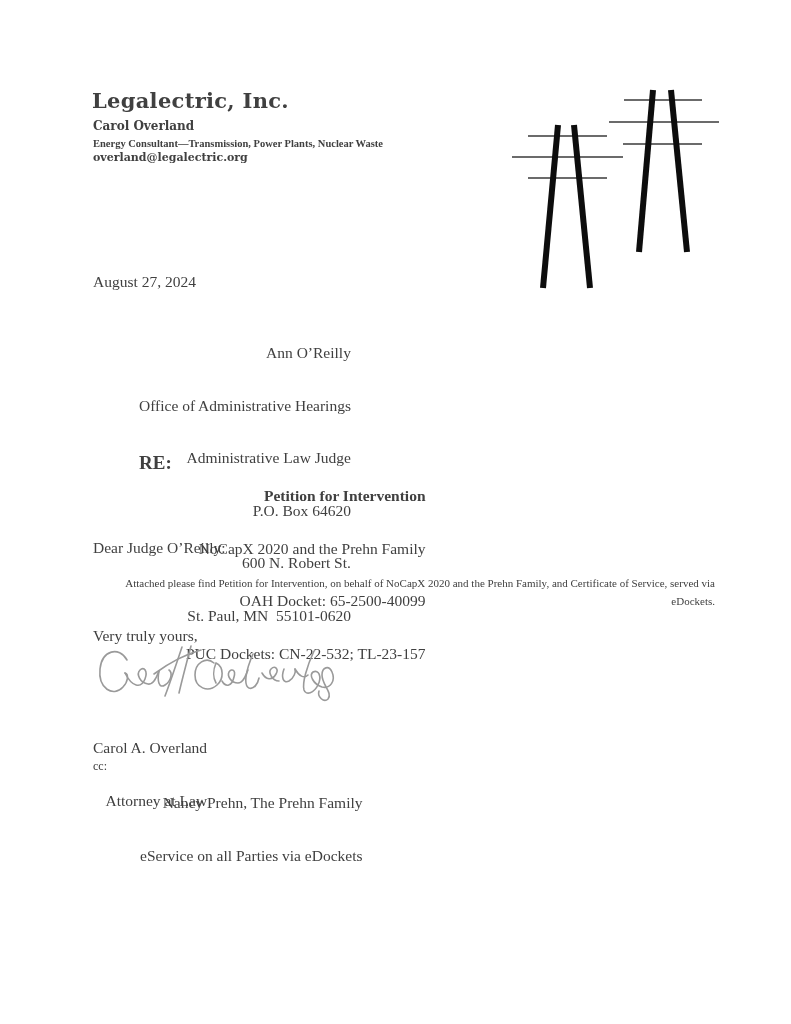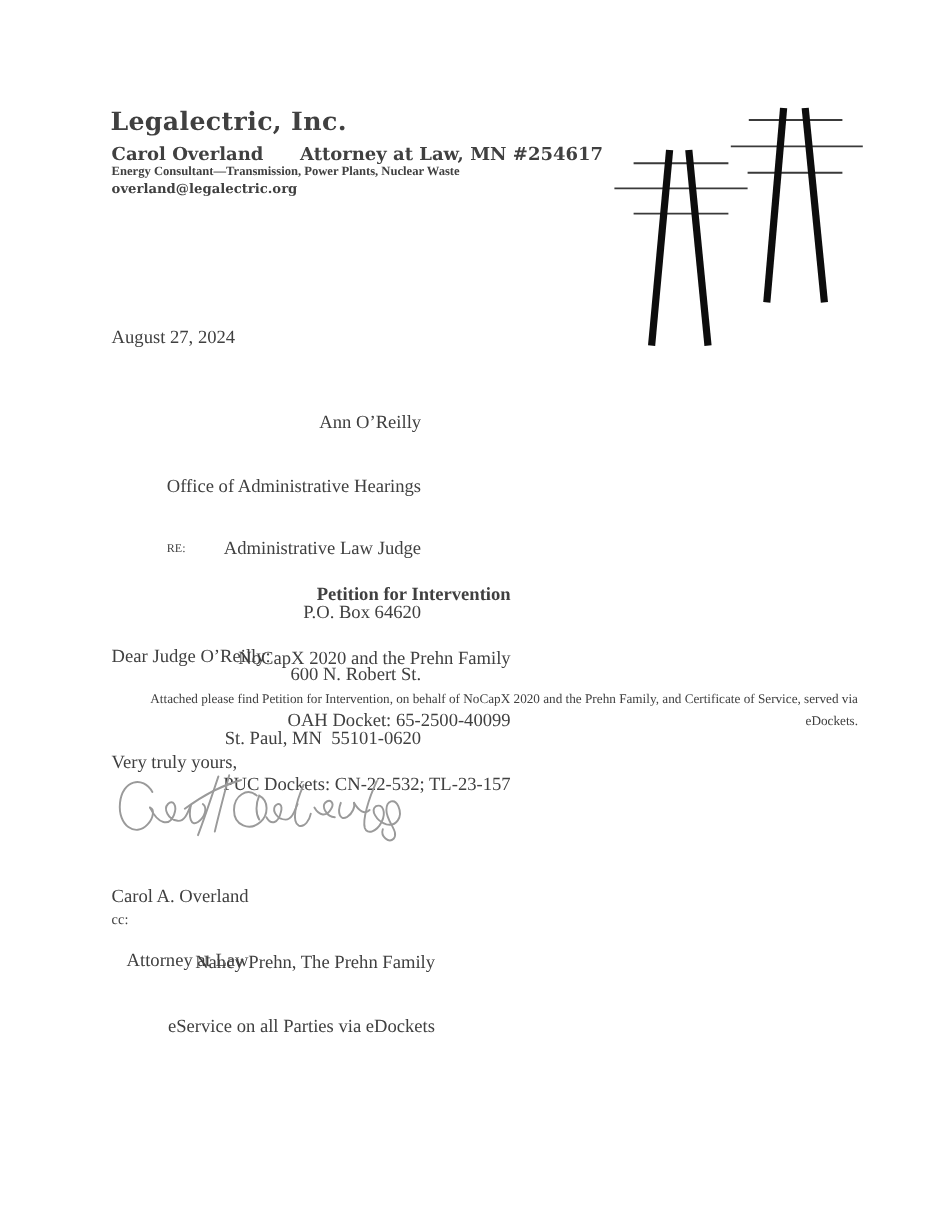--- a/index.html
+++ b/index.html
@@ -21,21 +21,21 @@
     left: 92px; top: 88px;
     font-family: "DejaVu Serif", serif;
     font-weight: bold;
     font-size: 21px;
     letter-spacing: 0.3px;
   }
   .lh-name {
     left: 93px; top: 119px;
     font-family: "DejaVu Serif", serif;
     font-weight: bold;
-    font-size: 15px;
+    font-size: 12px;
   }
   .lh-title {
     left: 250px; top: 119px;
     font-family: "DejaVu Serif", serif;
     font-weight: bold;
     font-size: 15px;
   }
   .lh-tagline {
     left: 93px; top: 138px;
     font-family: Liberation Serif, serif;
@@ -51,39 +51,38 @@
   .lh-addr {
     left: 93px; top: 176px;
     font-size: 10.5px;
     line-height: 12.5px;
   }
   .towers { left: 498px; top: 80px; }
 
   
   .date        { left: 93px; top: 273px; font-size: 15.5px; }
   .recipient   { left: 93px; top: 309px; font-size: 15.5px; line-height: 17.5px; margin-left: 46px; }
-  .re-label    { left: 139px; top: 452px; font-size: 10px; }
+  .re-label    { left: 139px; top: 452px; font-size: 19px; font-weight: bold; }
   .re-block    { left: 186px; top: 452px; font-size: 15.5px; line-height: 17.5px; }
   .re-subject  { font-weight: bold; }
   .salutation  { left: 93px; top: 539px; font-size: 15.5px; }
   .body-par    { left: 93px; top: 575px; width: 622px; font-size: 11px; line-height: 17.8px; }
   .closing     { left: 93px; top: 627px; font-size: 15.5px; }
   .signature   { left: 95px; top: 643px; }
   .sig-block   { left: 93px; top: 704px; font-size: 15.5px; line-height: 17.5px; }
   .cc-label    { left: 93px; top: 759px; font-size: 12px; }
   .cc-block    { left: 140px; top: 759px; font-size: 15.5px; line-height: 17.5px; }
 </style>
 </head>
 <body>
 
 <div class="page">
 
   <div class="abs company">Legalectric, Inc.</div>
   <div class="abs lh-name">Carol Overland</div>
-  <div class="abs lh-title">Attorney at Law, MN #254617</div>
   <div class="abs lh-tagline">Energy Consultant—Transmission, Power Plants, Nuclear Waste</div>
   <div class="abs lh-email">overland@legalectric.org</div>
 
   <svg class="abs towers" width="232" height="215" viewBox="0 0 232 215">
 
     <line x1="30" y1="56" x2="109" y2="56" stroke="#3a3a3a" stroke-width="1.6"></line>
     <line x1="14" y1="77" x2="125" y2="77" stroke="#3a3a3a" stroke-width="1.6"></line>
     <line x1="30" y1="98" x2="109" y2="98" stroke="#3a3a3a" stroke-width="1.6"></line>
 
     <line x1="60" y1="45" x2="45" y2="208" stroke="#0d0d0d" stroke-width="6"></line>

